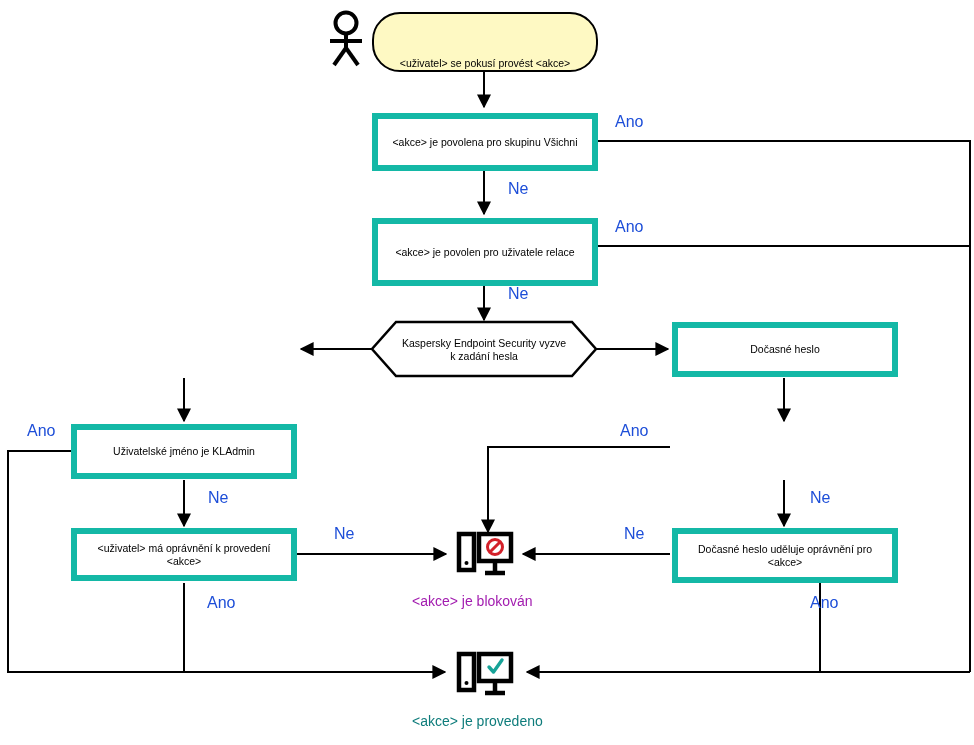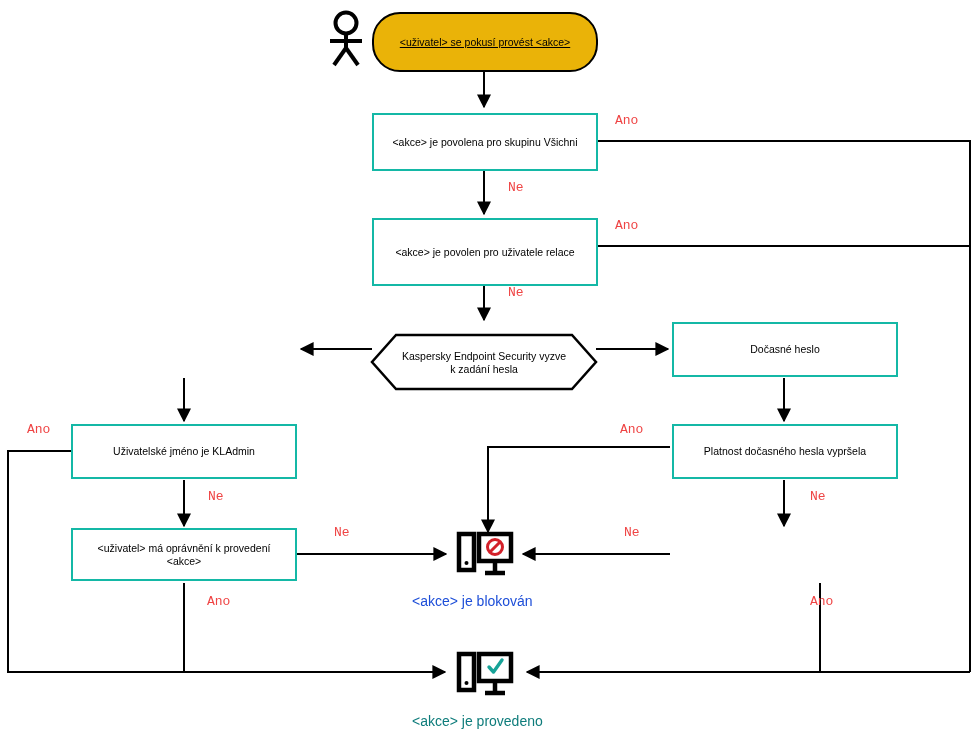--- a/index.html
+++ b/index.html
@@ -2,34 +2,34 @@
 <html><head>
 <meta charset="utf-8">
 <style>
   html,body{margin:0;padding:0;background:#ffffff;}
   body{width:974px;height:745px;font-family:"Liberation Sans","DejaVu Sans",sans-serif;color:#000;}
   #canvas{position:relative;width:974px;height:745px;overflow:hidden;}
   #wires{position:absolute;left:0;top:0;width:974px;height:745px;}
 
   .node{position:absolute;box-sizing:border-box;display:flex;align-items:center;justify-content:center;
         text-align:center;background:#fff;}
-  .box{border:2px solid #14b8a6;}
+  .box{border:6px solid #14b8a6;}
   .box .txt{font-size:10.5px;line-height:13px;padding:0 8px;}
 
   .terminal{position:absolute;box-sizing:border-box;border:2.5px solid #000;border-radius:28px;
-            background:#eab308;display:flex;align-items:center;justify-content:center;text-decoration:underline;}
+            background:#fef9c3;display:flex;align-items:flex-end;justify-content:center;}
   .terminal .txt{font-size:10.5px;line-height:13px;}
 
   .hexwrap{position:absolute;}
   .hexwrap .hexsvg{position:absolute;left:0;top:0;}
   .hexwrap .txt{position:absolute;left:0;top:0;width:100%;height:100%;
                 display:flex;align-items:center;justify-content:center;text-align:center;
                 font-size:10.5px;line-height:13px;padding:0 30px;box-sizing:border-box;}
 
-  .edgelabel{position:absolute;font-size:13px;color:#ef4444;white-space:nowrap;font-family:Liberation Mono, monospace;}
+  .edgelabel{position:absolute;font-size:16px;color:#1d4ed8;white-space:nowrap;}
 
   .endlabel{position:absolute;font-size:14px;white-space:nowrap;}
 
   .iconwrap{position:absolute;}
   .actorwrap{position:absolute;}
 </style>
 </head>
 <body>
 
 <div id="canvas">
@@ -96,57 +96,57 @@
   </div>
 
   <div class="node box" style="left:372px;top:113px;width:226px;height:58px;">
     <span class="txt">&lt;akce&gt; je povolena pro skupinu Všichni</span>
   </div>
 
   <div class="node box" style="left:372px;top:218px;width:226px;height:68px;">
     <span class="txt">&lt;akce&gt; je povolen pro uživatele relace</span>
   </div>
 
-  <div class="hexwrap" style="left:370px;top:333px;width:228px;height:60px;text-decoration:underline;">
+  <div class="hexwrap" style="left:370px;top:320px;width:228px;height:60px;text-decoration:underline;">
     <svg class="hexsvg" width="228" height="58" viewBox="0 0 228 58" xmlns="http://www.w3.org/2000/svg">
       <polygon points="26,2 202,2 226,29 202,56 26,56 2,29" fill="#fff" stroke="#000" stroke-width="2.5"></polygon>
     </svg>
     <span class="txt">Kaspersky Endpoint Security vyzve k zadání hesla</span>
   </div>
 
 
   <div class="node box" style="left:672px;top:322px;width:226px;height:55px;justify-content:center;">
     <span class="txt">Dočasné heslo</span>
   </div>
 
   <div class="node box" style="left:71px;top:424px;width:226px;height:55px;">
     <span class="txt">Uživatelské jméno je KLAdmin</span>
   </div>
 
-  <div class="node box" style="left:672px;top:424px;width:226px;height:55px;">
-    <span class="txt">Platnost dočasného hesla vypršela</span>
-  </div>
 
   <div class="node box" style="left:71px;top:528px;width:226px;height:53px;">
     <span class="txt">&lt;uživatel&gt; má oprávnění k provedení &lt;akce&gt;</span>
   </div>
 
+  <div class="node box" style="left:672px;top:528px;width:226px;height:55px;">
+    <span class="txt">Dočasné heslo uděluje oprávnění pro &lt;akce&gt;</span>
+  </div>
 
   <div class="iconwrap" style="left:456px;top:530px;width:58px;height:50px;">
     <svg width="58" height="50" viewBox="0 0 58 50" xmlns="http://www.w3.org/2000/svg">
       <rect x="3" y="4" width="15" height="36" fill="none" stroke="#000" stroke-width="4.5"></rect>
       <circle cx="10.5" cy="33" r="2" fill="#000"></circle>
       <rect x="23" y="4" width="32" height="27" fill="none" stroke="#000" stroke-width="4.5"></rect>
       <path d="M 39 31 L 39 41" stroke="#000" stroke-width="4.5" fill="none"></path>
       <path d="M 29 43 L 49 43" stroke="#000" stroke-width="4.5" fill="none"></path>
       <circle cx="39" cy="17" r="7.5" fill="none" stroke="#D32029" stroke-width="3"></circle>
       <line x1="34" y1="22" x2="44" y2="12" stroke="#D32029" stroke-width="3"></line>
     </svg>
   </div>
-  <div class="endlabel" style="left:412px;top:593px;color:#1d4ed8;">&lt;akce&gt; je blokován</div>
+  <div class="endlabel" style="left:412px;top:593px;color:#a21caf;">&lt;akce&gt; je blokován</div>
 
   <div class="iconwrap" style="left:456px;top:650px;width:58px;height:50px;">
     <svg width="58" height="50" viewBox="0 0 58 50" xmlns="http://www.w3.org/2000/svg">
       <rect x="3" y="4" width="15" height="36" fill="none" stroke="#000" stroke-width="4.5"></rect>
       <circle cx="10.5" cy="33" r="2" fill="#000"></circle>
       <rect x="23" y="4" width="32" height="27" fill="none" stroke="#000" stroke-width="4.5"></rect>
       <path d="M 39 31 L 39 41" stroke="#000" stroke-width="4.5" fill="none"></path>
       <path d="M 29 43 L 49 43" stroke="#000" stroke-width="4.5" fill="none"></path>
       <path d="M 33 17 L 37.5 22 L 46 10" fill="none" stroke="#17A398" stroke-width="3.4" stroke-linecap="round" stroke-linejoin="round"></path>
     </svg>

